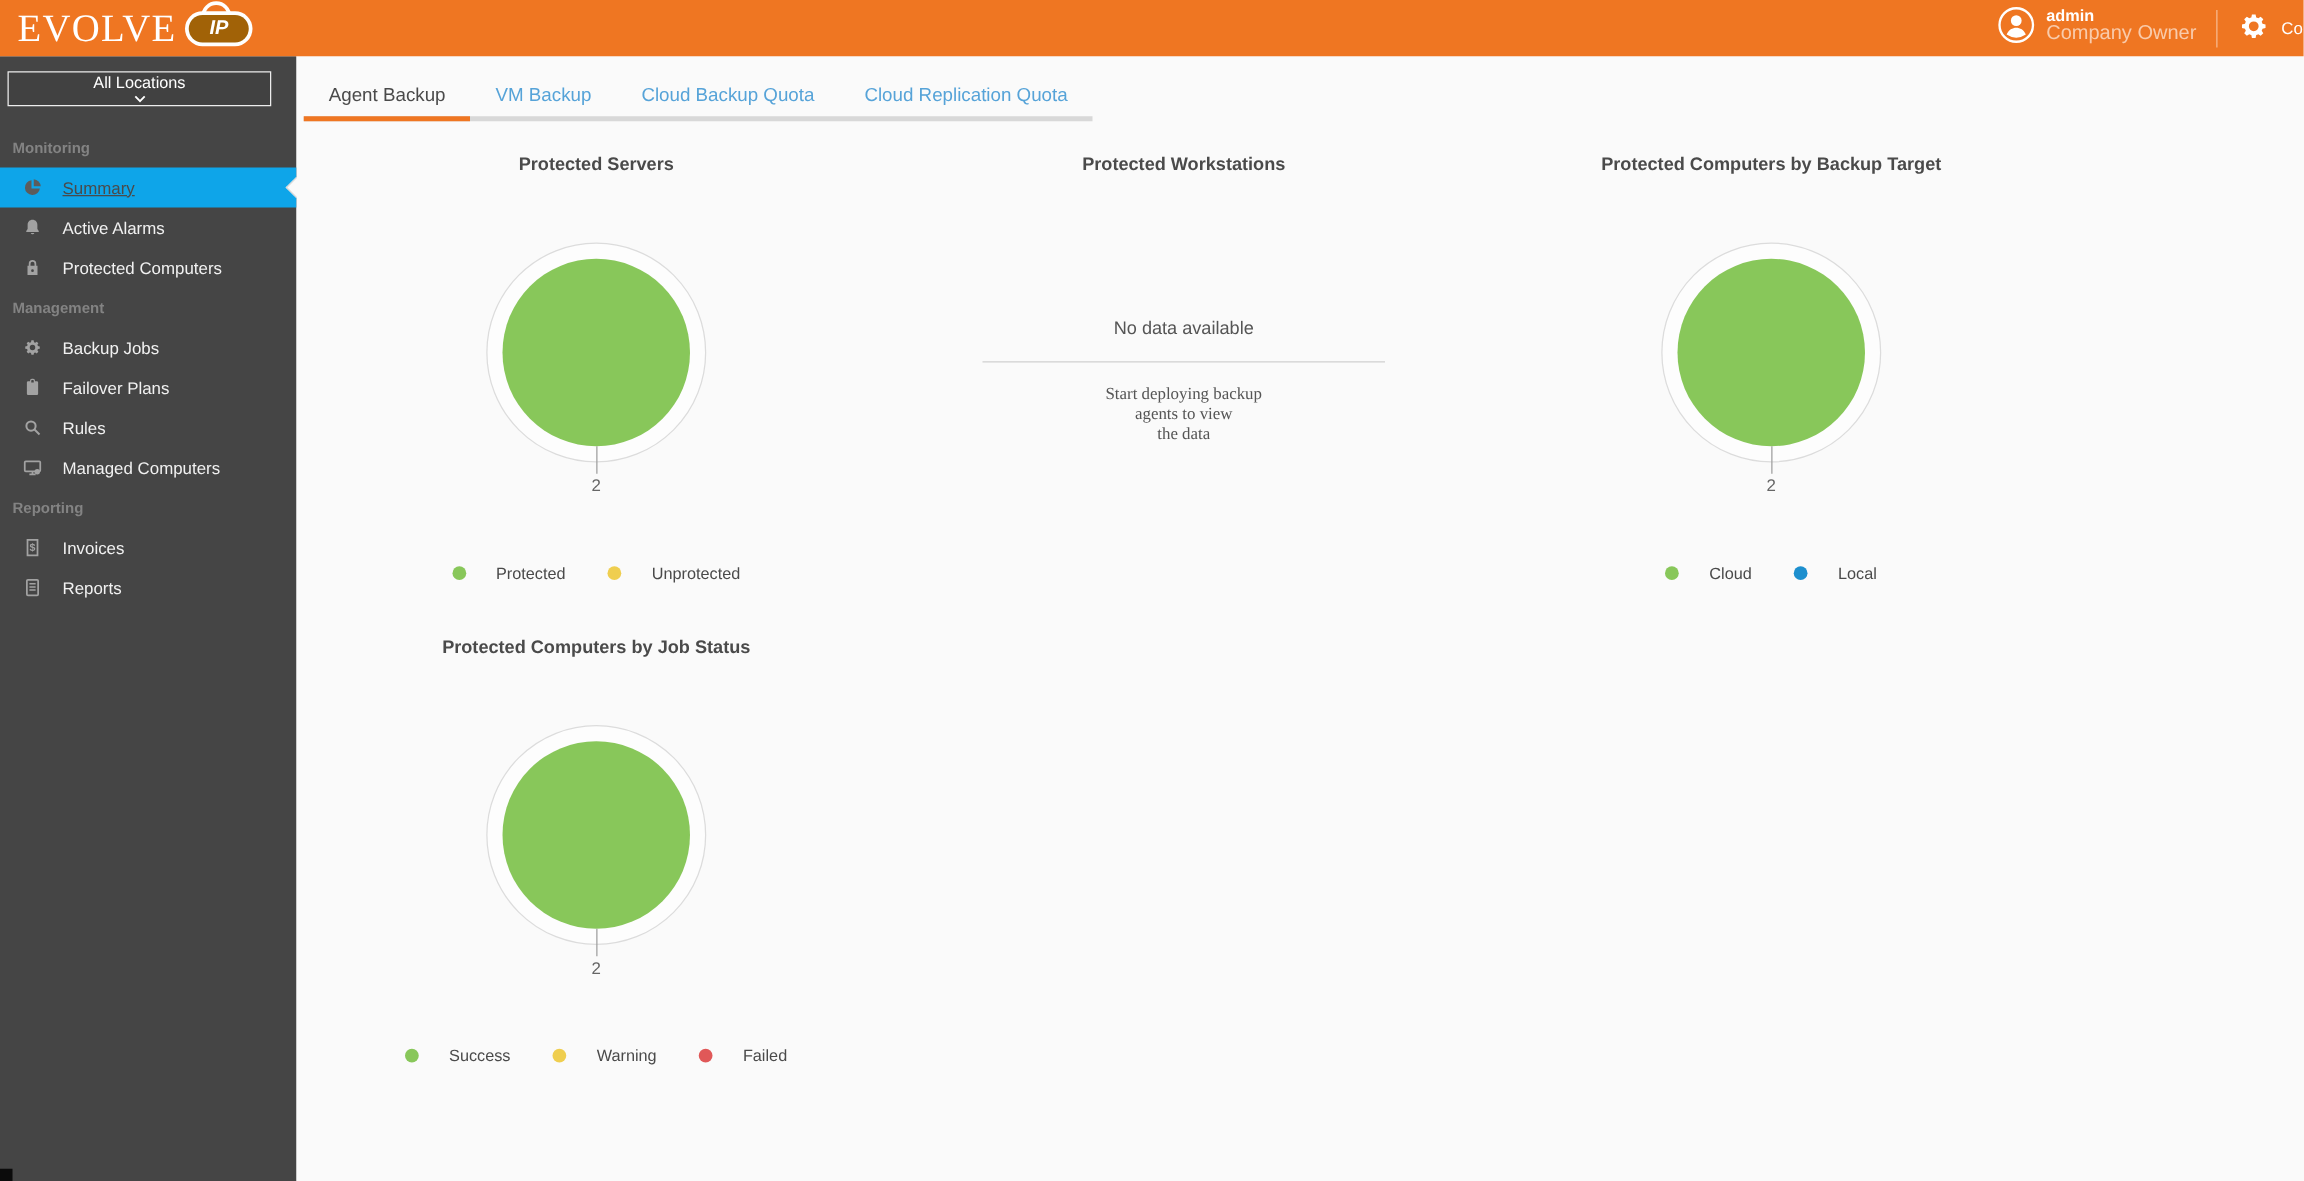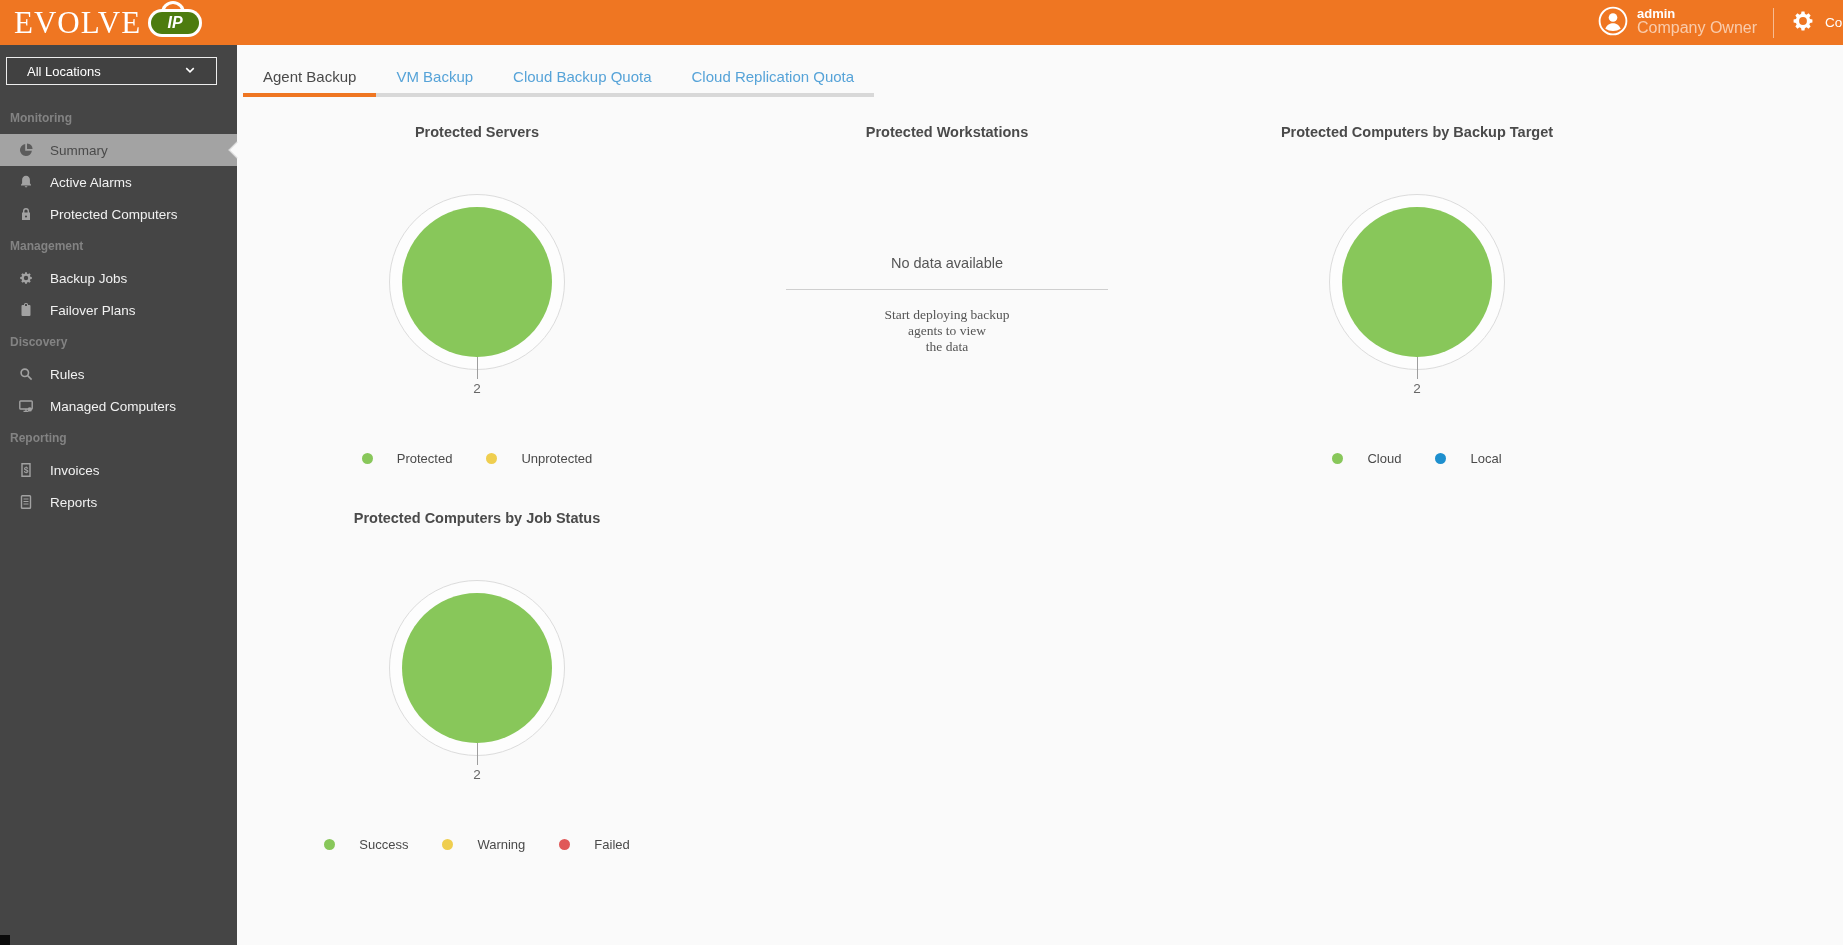--- a/index.html
+++ b/index.html
@@ -8,42 +8,42 @@
   .app { position:relative; width:1843px; height:945px; }
 
   
   .topbar { position:absolute; left:0; top:0; width:100%; height:45px; background:#EF7622; z-index:5; }
   .logo { position:absolute; left:14px; top:0; height:45px; display:flex; align-items:center; }
   .logo-text { font-family:"Liberation Serif", serif; font-size:31px; color:#fff; letter-spacing:1px; line-height:45px; }
   .logo-cloud { position:relative; width:54px; height:28px; margin-left:7px; }
   .cloud-bump { position:absolute; left:13px; top:-8px; width:24px; height:24px; border-radius:50%; background:#fff; }
   .cloud-bump-inner { position:absolute; left:16px; top:-5px; width:18px; height:18px; border-radius:50%; background:#EF7622; z-index:1; }
   .cloud-body { position:absolute; inset:0; background:#fff; border-radius:14px; z-index:2; }
-  .cloud-inner { position:absolute; inset:3px; background:#4d7c0f; border-radius:11px; z-index:3;
+  .cloud-inner { position:absolute; inset:3px; background:#a16207; border-radius:11px; z-index:3;
                  display:flex; align-items:center; justify-content:center; }
   .cloud-inner span { color:#fff; font-weight:bold; font-style:italic; font-size:16px; }
   .topbar-right { position:absolute; left:1598px; top:0; height:45px; display:flex; align-items:center; white-space:nowrap; }
   .user-chip { display:flex; cursor:pointer; }
   .user-meta { margin-left:9px; }
   .user-name { color:#fff; font-size:13px; font-weight:bold; line-height:15px; }
   .user-role { color:rgba(255,255,255,0.62); font-size:16px; line-height:14px; }
   .topbar-divider { width:1px; height:30px; background:rgba(255,255,255,0.5); margin:0 16px; }
   .config-chip { display:flex; align-items:center; gap:9px; color:#fff; font-size:13.5px; cursor:pointer; }
 
   
   .sidebar { position:absolute; left:0; top:45px; bottom:0; width:237px; background:#454545; z-index:4; }
   .loc-select { position:absolute; left:6px; top:12px; width:211px; height:28px; border:1px solid #EDEDED;
                 background:#414141; color:#fff; font-size:13px; display:flex; align-items:center;
-                justify-content:space-between; padding:0 20px; cursor:pointer; }
+                justify-content:space-between; padding:0 20px; cursor:pointer;flex-direction:column; }
   .sidebar-nav { position:absolute; top:57px; left:0; right:0; }
   .nav-section { height:32px; line-height:32px; padding-left:10px; font-size:12px; font-weight:bold; color:#838383; }
   .nav-item { position:relative; height:32px; display:flex; align-items:center; padding-left:18px;
               color:#F1F1F1; font-size:13.5px; cursor:pointer; }
   .nav-icon { width:16px; height:16px; margin-right:16px; color:#A2A2A2; display:inline-flex; flex:none; }
-  .nav-item.active { background:#a3a3a3; color:#4A4A4A; }
+  .nav-item.active { background:#0ea5e9; color:#4A4A4A;text-decoration:underline; }
   .nav-item.active .nav-icon { color:#5C5C5C; }
   .nav-item.active::after { content:""; position:absolute; right:-6px; top:10px; width:11px; height:11px;
                             transform:rotate(45deg); background:#FAFAFA;
                             border-left:1px solid #D9D9D9; border-bottom:1px solid #D9D9D9; z-index:6; }
   .corner-box { position:absolute; left:0; bottom:0; width:10px; height:10px; background:#0B0B0B; }
 
   
   .content { position:absolute; left:237px; top:45px; right:0; bottom:0; background:#FAFAFA; overflow:hidden; }
   .tabs { display:inline-flex; margin:17px 0 0 6px; border-bottom:4px solid #D8D8D8; }
   .tab { padding:6px 20px 8px; font-size:15px; color:#56A3D8; cursor:pointer; position:relative; }
@@ -157,21 +157,20 @@
           <span class="nav-label">Backup Jobs</span>
         </div>
         <div class="nav-item">
           <span class="nav-icon">
             <svg viewBox="0 0 16 16" width="16" height="16">
               <path fill="currentColor" d="M11.5 3H10v-.5A1.5 1.5 0 0 0 8.5 1h-1A1.5 1.5 0 0 0 6 2.5V3H4.5a1 1 0 0 0-1 1v9a1 1 0 0 0 1 1h7a1 1 0 0 0 1-1V4a1 1 0 0 0-1-1zM7 2.5A.5.5 0 0 1 7.5 2h1a.5.5 0 0 1 .5.5V4H7z"></path>
             </svg>
           </span>
           <span class="nav-label">Failover Plans</span>
         </div>
-        <div class="nav-section">Discovery</div>
         <div class="nav-item">
           <span class="nav-icon">
             <svg viewBox="0 0 16 16" width="16" height="16">
               <circle cx="6.8" cy="6.8" r="3.7" fill="none" stroke="currentColor" stroke-width="1.6"></circle>
               <path stroke="currentColor" stroke-width="1.6" d="M9.6 9.6l4 4"></path>
             </svg>
           </span>
           <span class="nav-label">Rules</span>
         </div>
         <div class="nav-item">

